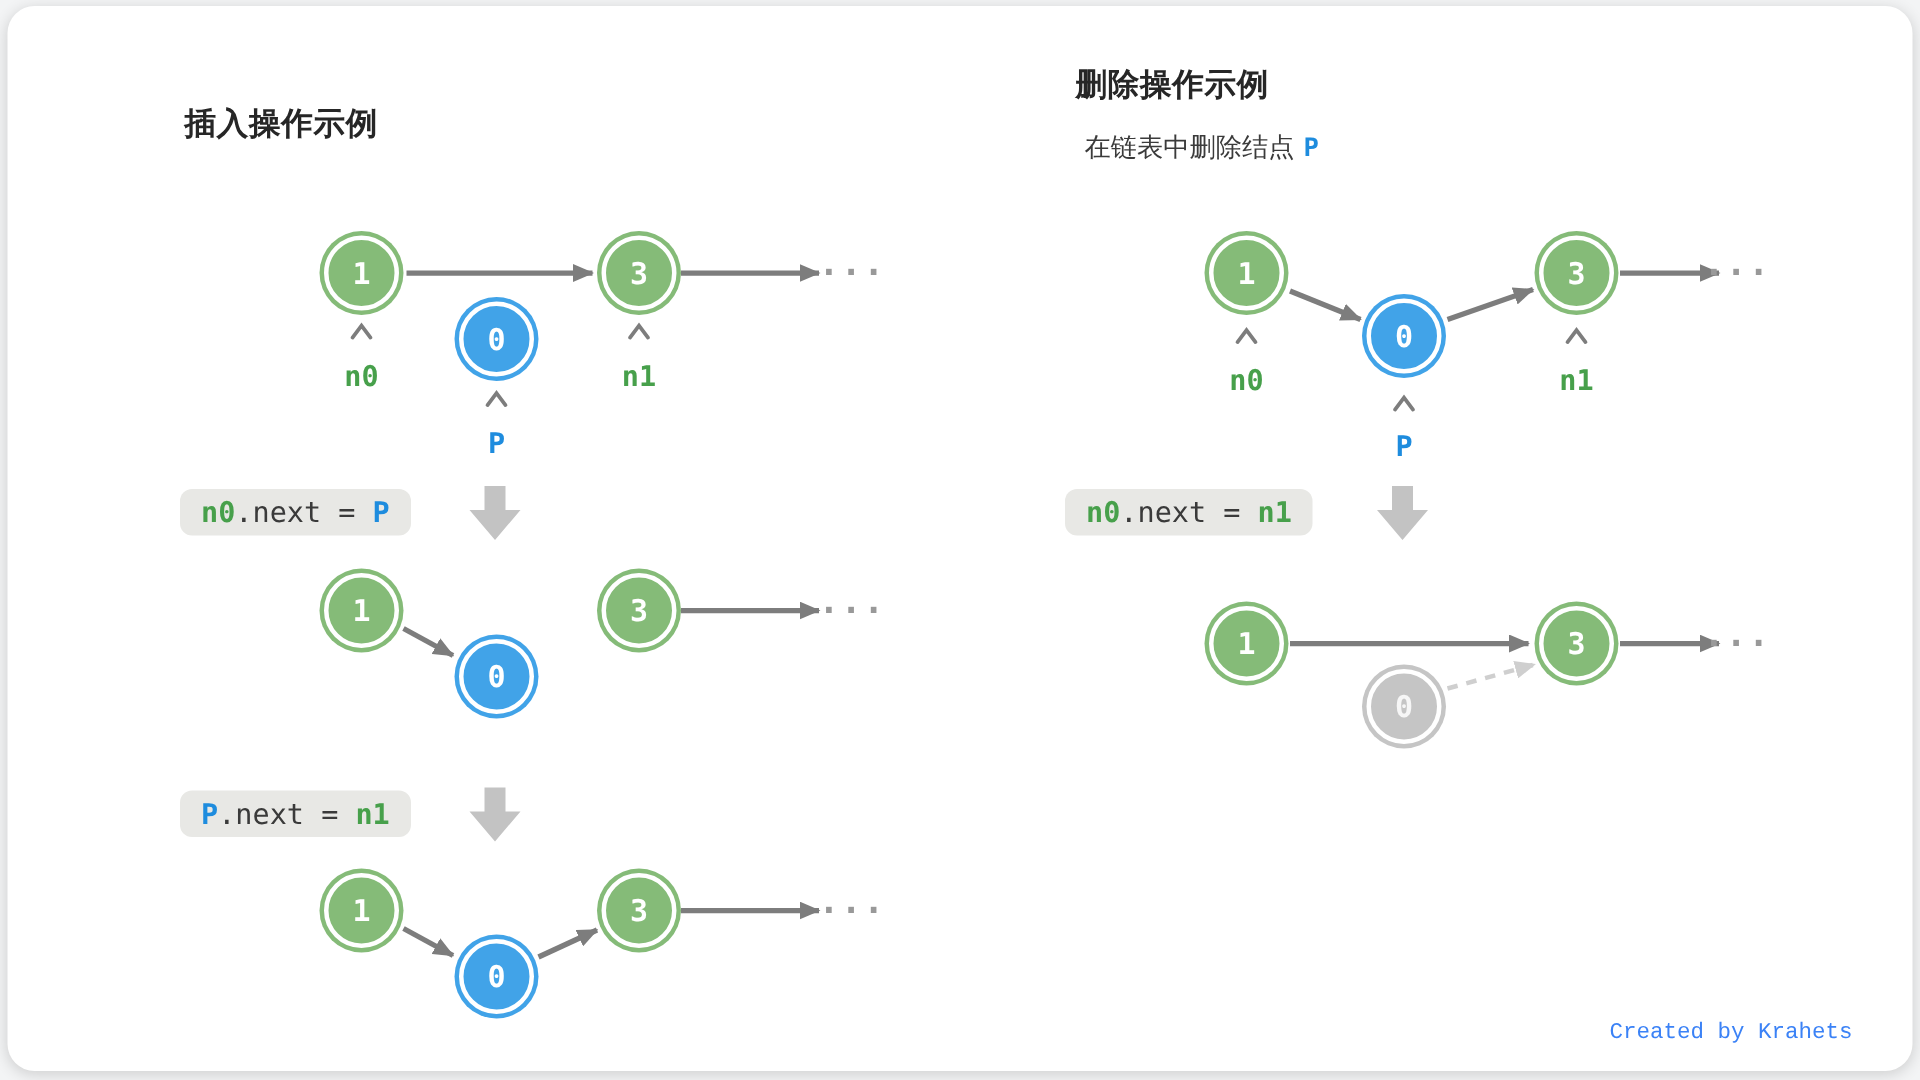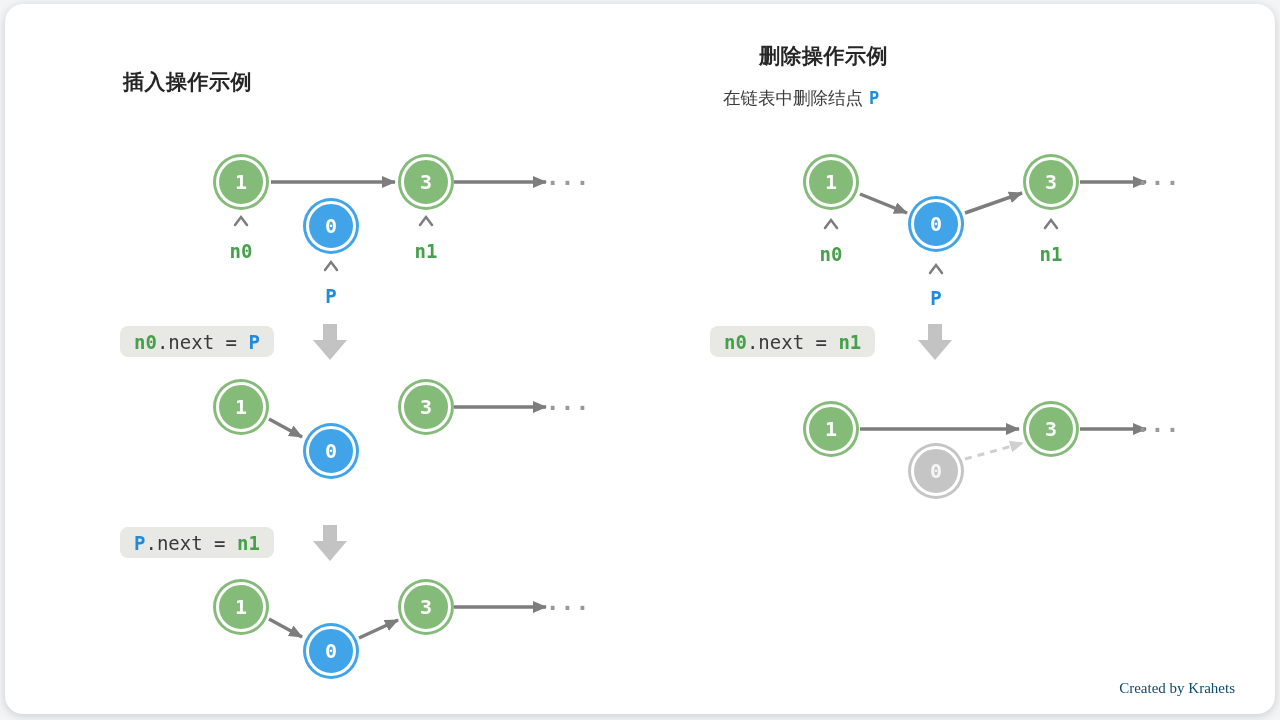--- a/index.html
+++ b/index.html
@@ -24,22 +24,22 @@
   .dots{position:absolute;transform:translate(-50%,-50%);color:#999;
     font-family:"DejaVu Sans Mono","Liberation Mono",monospace;font-weight:700;font-size:23px;
     letter-spacing:1px;line-height:1;}
   .codebox{position:absolute;height:31px;background:#e8e8e5;border-radius:8px;
     display:flex;align-items:center;padding:0 14px;box-sizing:border-box;
     font-family:"DejaVu Sans Mono","Liberation Mono",monospace;font-size:19px;color:#3a3a3a;
     white-space:pre;}
   .codebox .cg{color:#47a04b;font-weight:700;}
   .codebox .cb{color:#1e8cde;font-weight:700;}
   #overlay{position:absolute;left:0;top:0;width:1280px;height:720px;pointer-events:none;}
-  .watermark{position:absolute;right:40px;top:676px;color:#0c4a6e;font-size:15px;
-    font-family:Liberation Serif, serif;}
+  .watermark{position:absolute;right:40px;top:676px;color:#3b82f6;font-size:15px;
+    font-family:Liberation Mono, monospace;}
 </style>
 </head>
 <body>
 
 <div id="stage">
  <div id="card">
 
   <svg id="overlay" viewBox="0 0 1280 720">
     <defs>
       <marker id="ah" markerUnits="userSpaceOnUse" markerWidth="14" markerHeight="12" refX="13" refY="6" orient="auto">
@@ -133,21 +133,21 @@
     <span>1</span>
       </div>
   <div class="node node-blue" style="left:326px;top:647px;">
     <span>0</span>
       </div>
   <div class="node node-green" style="left:421px;top:603px;">
     <span>3</span>
       </div>
   <div class="dots" style="left:563px;top:598px;">...</div>
 
-  <div class="panel-title" style="left:754px;top:38px;">删除操作示例</div>
+  <div class="panel-title" style="left:712px;top:38px;">删除操作示例</div>
 
   <div class="panel-sub" style="left:718px;top:82px;">
     <span>在链表中删除结点</span><span class="tok tok-b">P</span>
   </div>
 
   <div class="node node-green" style="left:826px;top:178px;">
     <span>1</span>
       </div>
   <div class="node node-blue" style="left:931px;top:220px;">
     <span>0</span>

